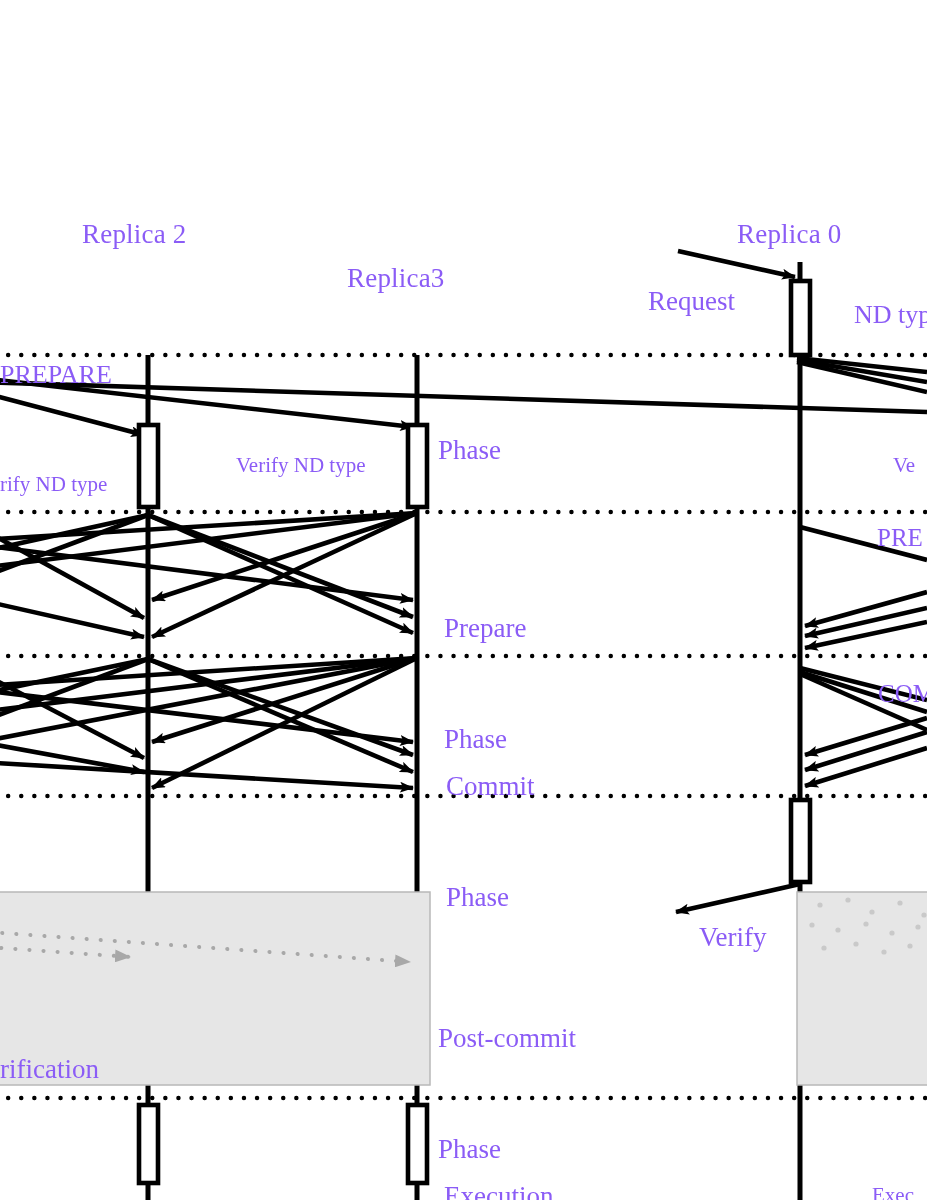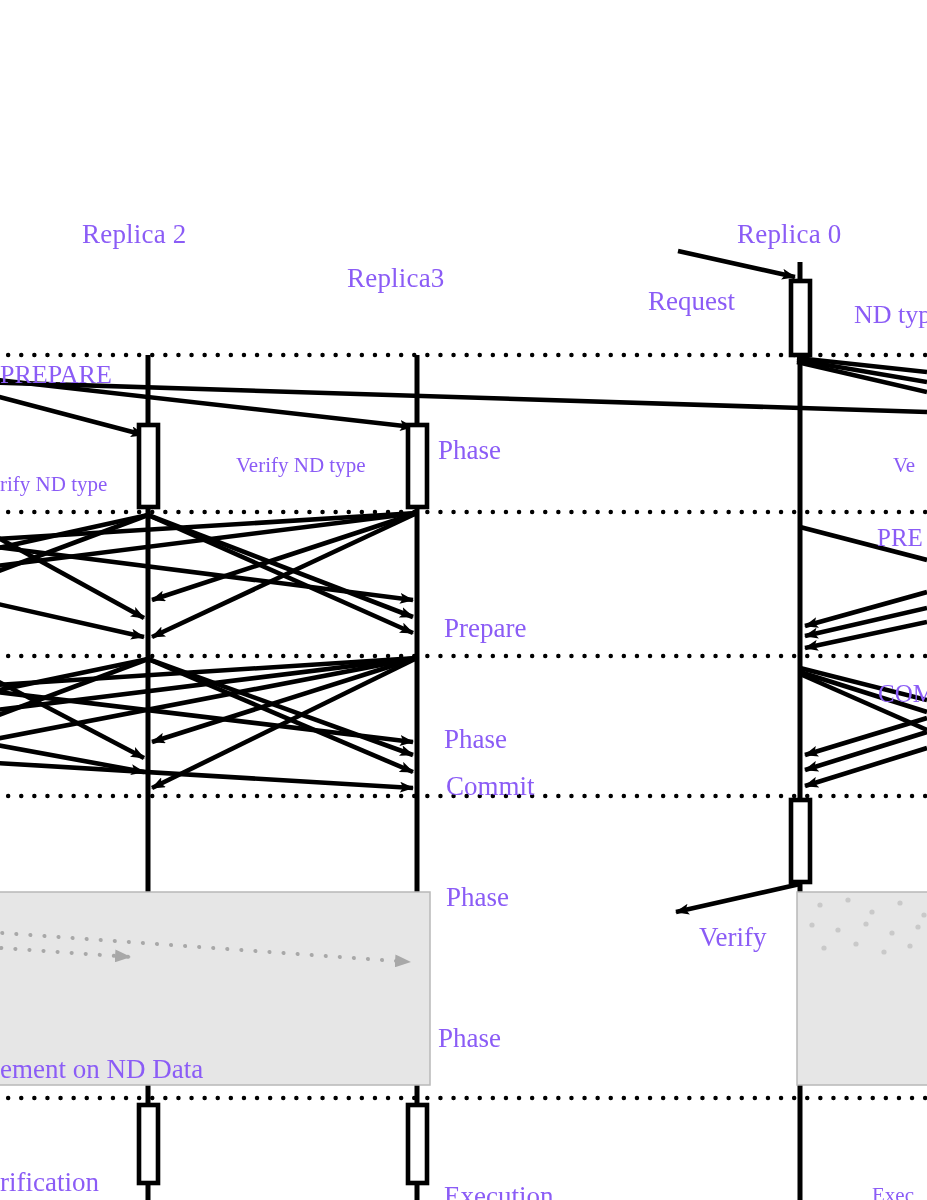--- a/index.html
+++ b/index.html
@@ -145,20 +145,21 @@
   </div>
   <div class="lbl phase-label" style="left:444px;top:535px;">
     <div>Prepare</div>
     <div>Phase</div>
   </div>
   <div class="lbl phase-label" style="left:438px;top:693px;margin-left:8px;">
     <div>Commit</div>
     <div>Phase</div>
   </div>
   <div class="lbl phase-label" style="left:438px;top:945px;">
+    <div>Post-commit</div>
     <div>Phase</div>
   </div>
   <div class="lbl phase-label" style="left:444px;top:1103px;">
     <div>Execution</div>
     
   </div>
 
   <div class="lbl msg-label" style="left:648px;top:286px;font-size:27px;">Request</div>
   <div class="lbl msg-label" style="left:0px;top:360px;font-size:26px;">PREPARE</div>
   <div class="lbl msg-label" style="left:854px;top:300px;font-size:26px;">ND type</div>
@@ -170,17 +171,16 @@
   <div class="lbl act-label" style="left:236px;top:453px;">Verify ND type</div>
   <div class="lbl act-label" style="left:893px;top:453px;">Ve</div>
 
 
   <div class="lbl small-label" style="left:872px;top:1122px;font-size:21px;">
     <div>Exec</div>
     
   </div>
 
   <div class="lbl box-text" style="left:0px;top:975px;">
-    <div>ement on ND Data</div>
     <div>rification</div>
   </div>
 
 </div>
 
 </body></html>

